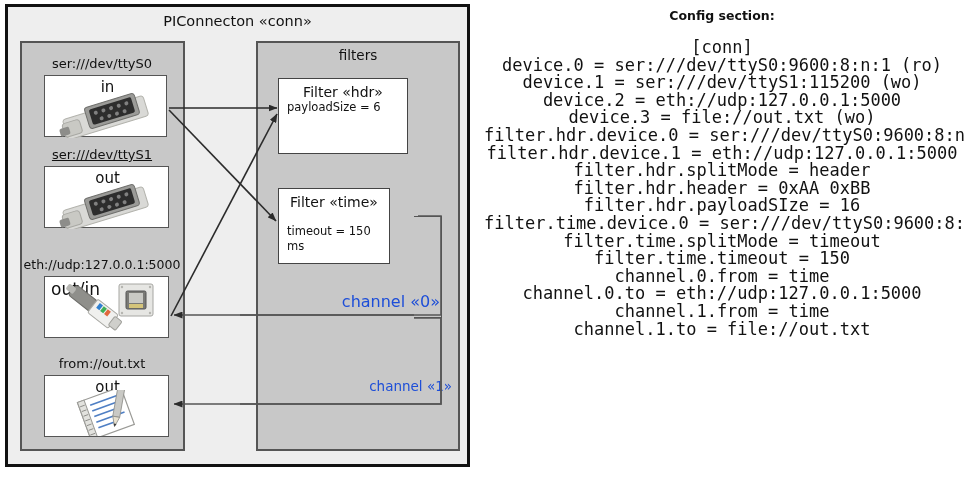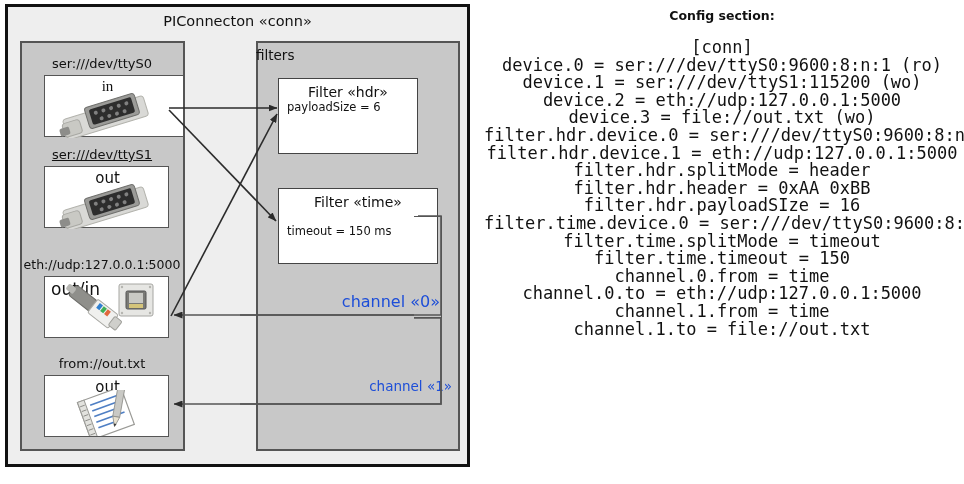--- a/index.html
+++ b/index.html
@@ -12,47 +12,47 @@
   #outer-frame{left:5px;top:4px;width:465px;height:463px;
                background:#eeeeee;border:3px solid #111111;}
   #component-title{left:5px;top:10px;width:465px;height:22px;
                text-align:center;font-size:14.5px;color:#111;line-height:22px;}
 
   
   .panel{background:#c8c8c8;border:2px solid #555555;}
   #devices-panel{left:20px;top:41px;width:165px;height:410px;}
   #filters-panel{left:256px;top:41px;width:204px;height:410px;}
   #filters-title{left:256px;top:45px;width:204px;height:20px;
-                 font-size:13.5px;color:#111;line-height:20px;}
+                 text-align:center;font-size:13.5px;color:#111;line-height:20px;}
 
   
   .dev-label{font-size:13px;color:#111;text-align:center;}
   .dev-box{background:#ffffff;border:1.5px solid #555555;}
   .dev-caption{position:absolute;font-size:15px;color:#111;}
 
   #lbl-ttys0{left:22px;top:56px;width:160px;}
-  #box-ttys0{left:44px;top:75px;width:140px;height:62px;font-family:Liberation Serif, serif;}
+  #box-ttys0{left:44px;top:75px;width:123px;height:62px;}
   #cap-in{left:0;top:2px;width:125px;text-align:center;}
 
   #lbl-ttys1{left:22px;top:147px;width:160px;text-decoration:underline;}
   #box-ttys1{left:44px;top:166px;width:125px;height:62px;}
   #cap-out1{left:0;top:2px;width:125px;text-align:center;}
 
   #lbl-eth{left:14px;top:257px;width:176px;font-size:12.5px;}
   #box-eth{left:44px;top:276px;width:125px;height:62px;}
   #cap-outin{left:6px;top:2px;font-size:17px;}
 
   #lbl-file{left:22px;top:356px;width:160px;}
   #box-file{left:44px;top:375px;width:125px;height:62px;}
   #cap-out2{left:0;top:2px;width:125px;text-align:center;}
 
   
   .filter-box{background:#ffffff;border:1.5px solid #444444;}
-  #filter-hdr{left:278px;top:78px;width:140px;height:76px;}
-  #filter-time{left:278px;top:188px;width:160px;height:76px;}
+  #filter-hdr{left:278px;top:78px;width:130px;height:76px;}
+  #filter-time{left:278px;top:188px;width:112px;height:76px;}
   .filter-title{font-size:14px;color:#111;text-align:center;margin-top:5px;}
   .filter-attrs{font-size:11.5px;color:#111;margin:9px 0 0 8px;line-height:15px;}
   #channel0-box{left:414px;top:216px;width:28px;height:102px;
                 border-right:1.5px solid #555;border-top:1.5px solid #555;
                 border-bottom:1.5px solid #555;border-left:none;}
   #channel0-label{left:300px;top:292px;width:140px;text-align:right;
                   font-size:16px;color:#1d4ed8;}
   #channel1-label{left:312px;top:378px;width:140px;text-align:right;
                   font-size:13.5px;color:#1d4ed8;}
 

